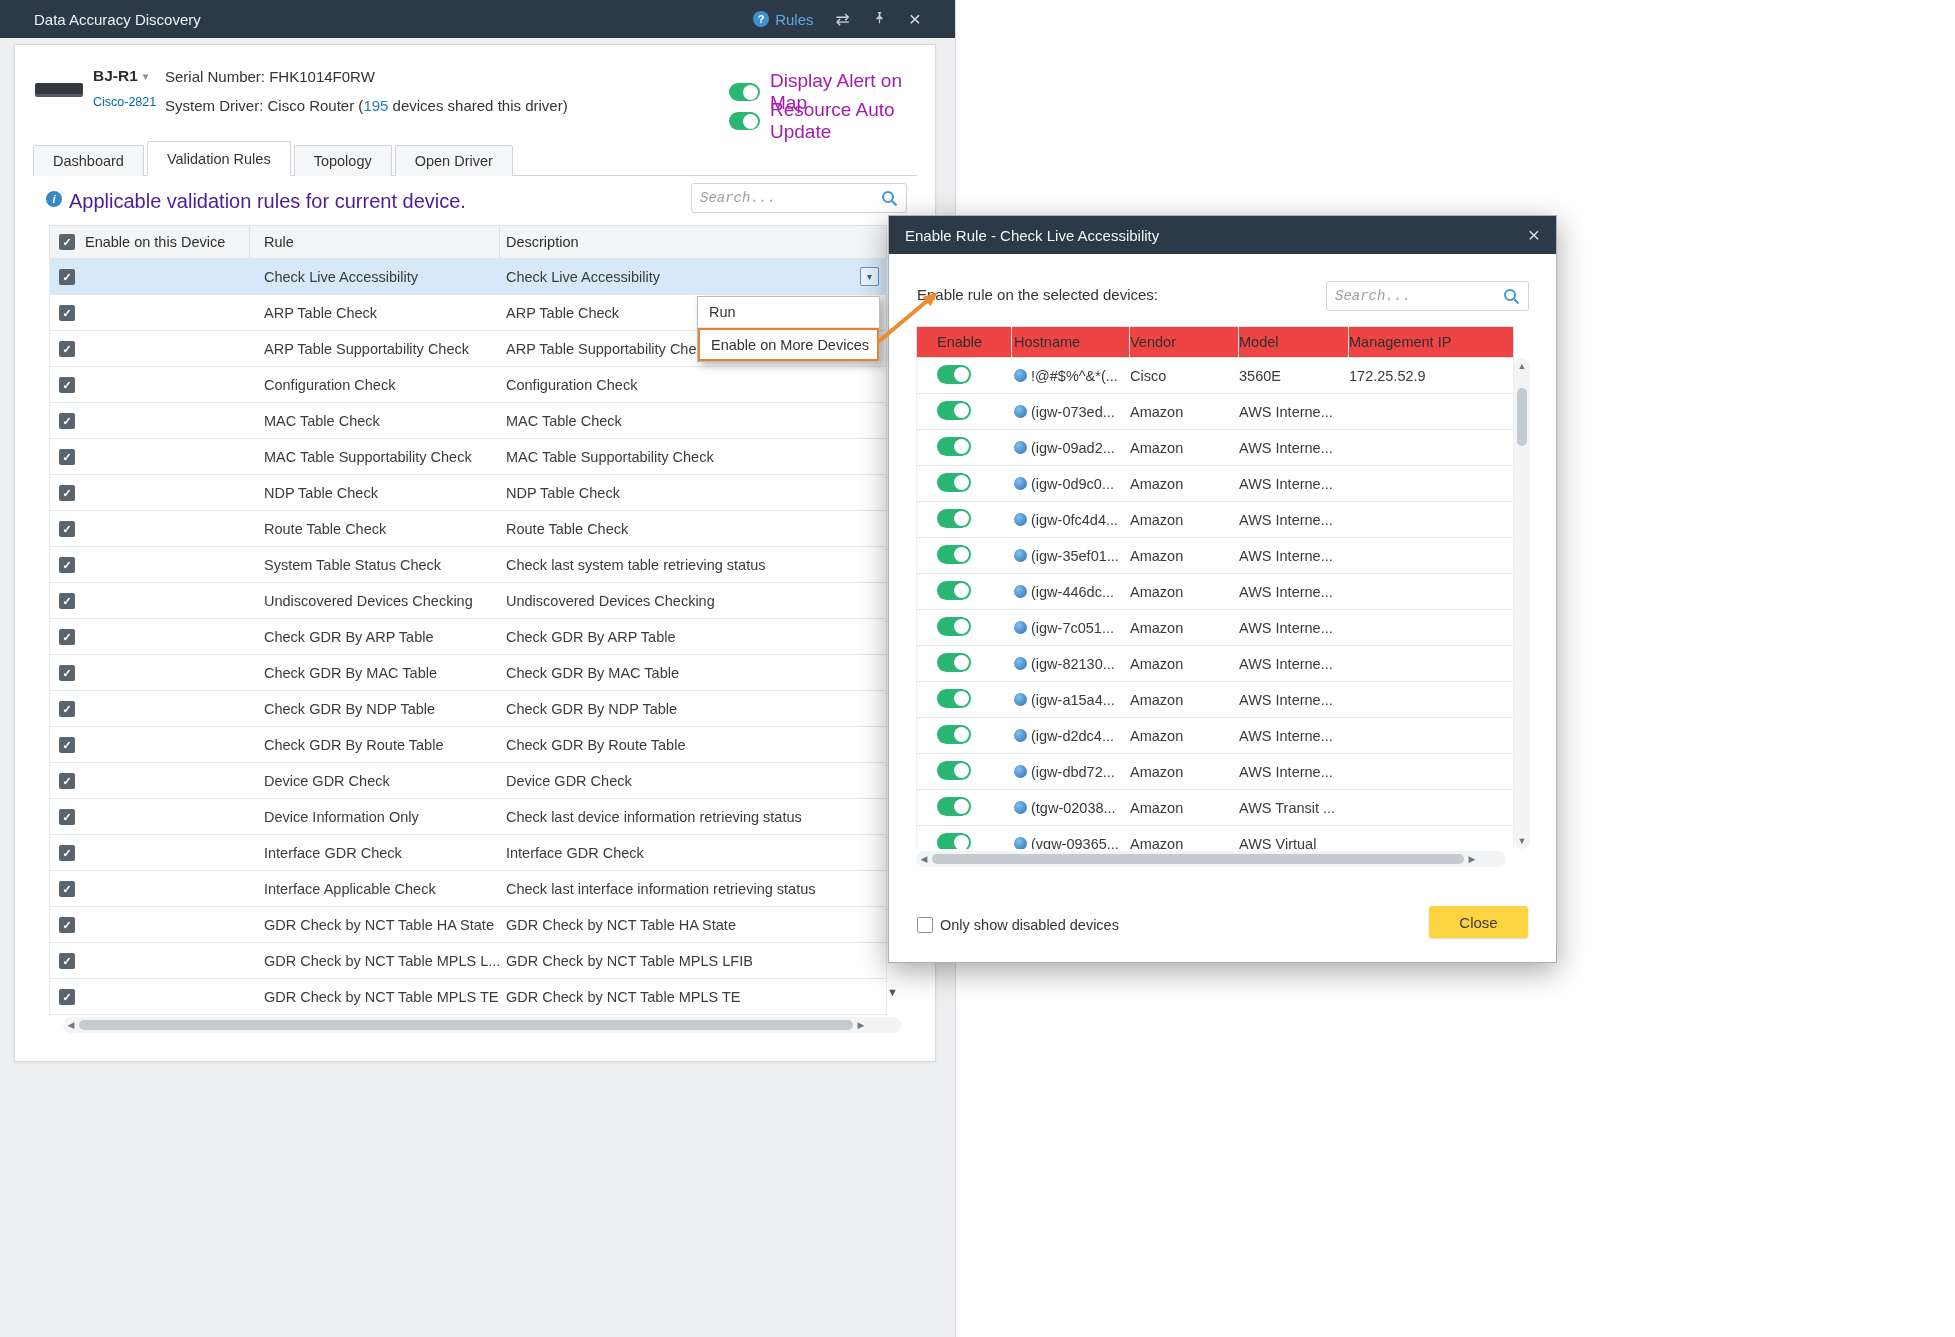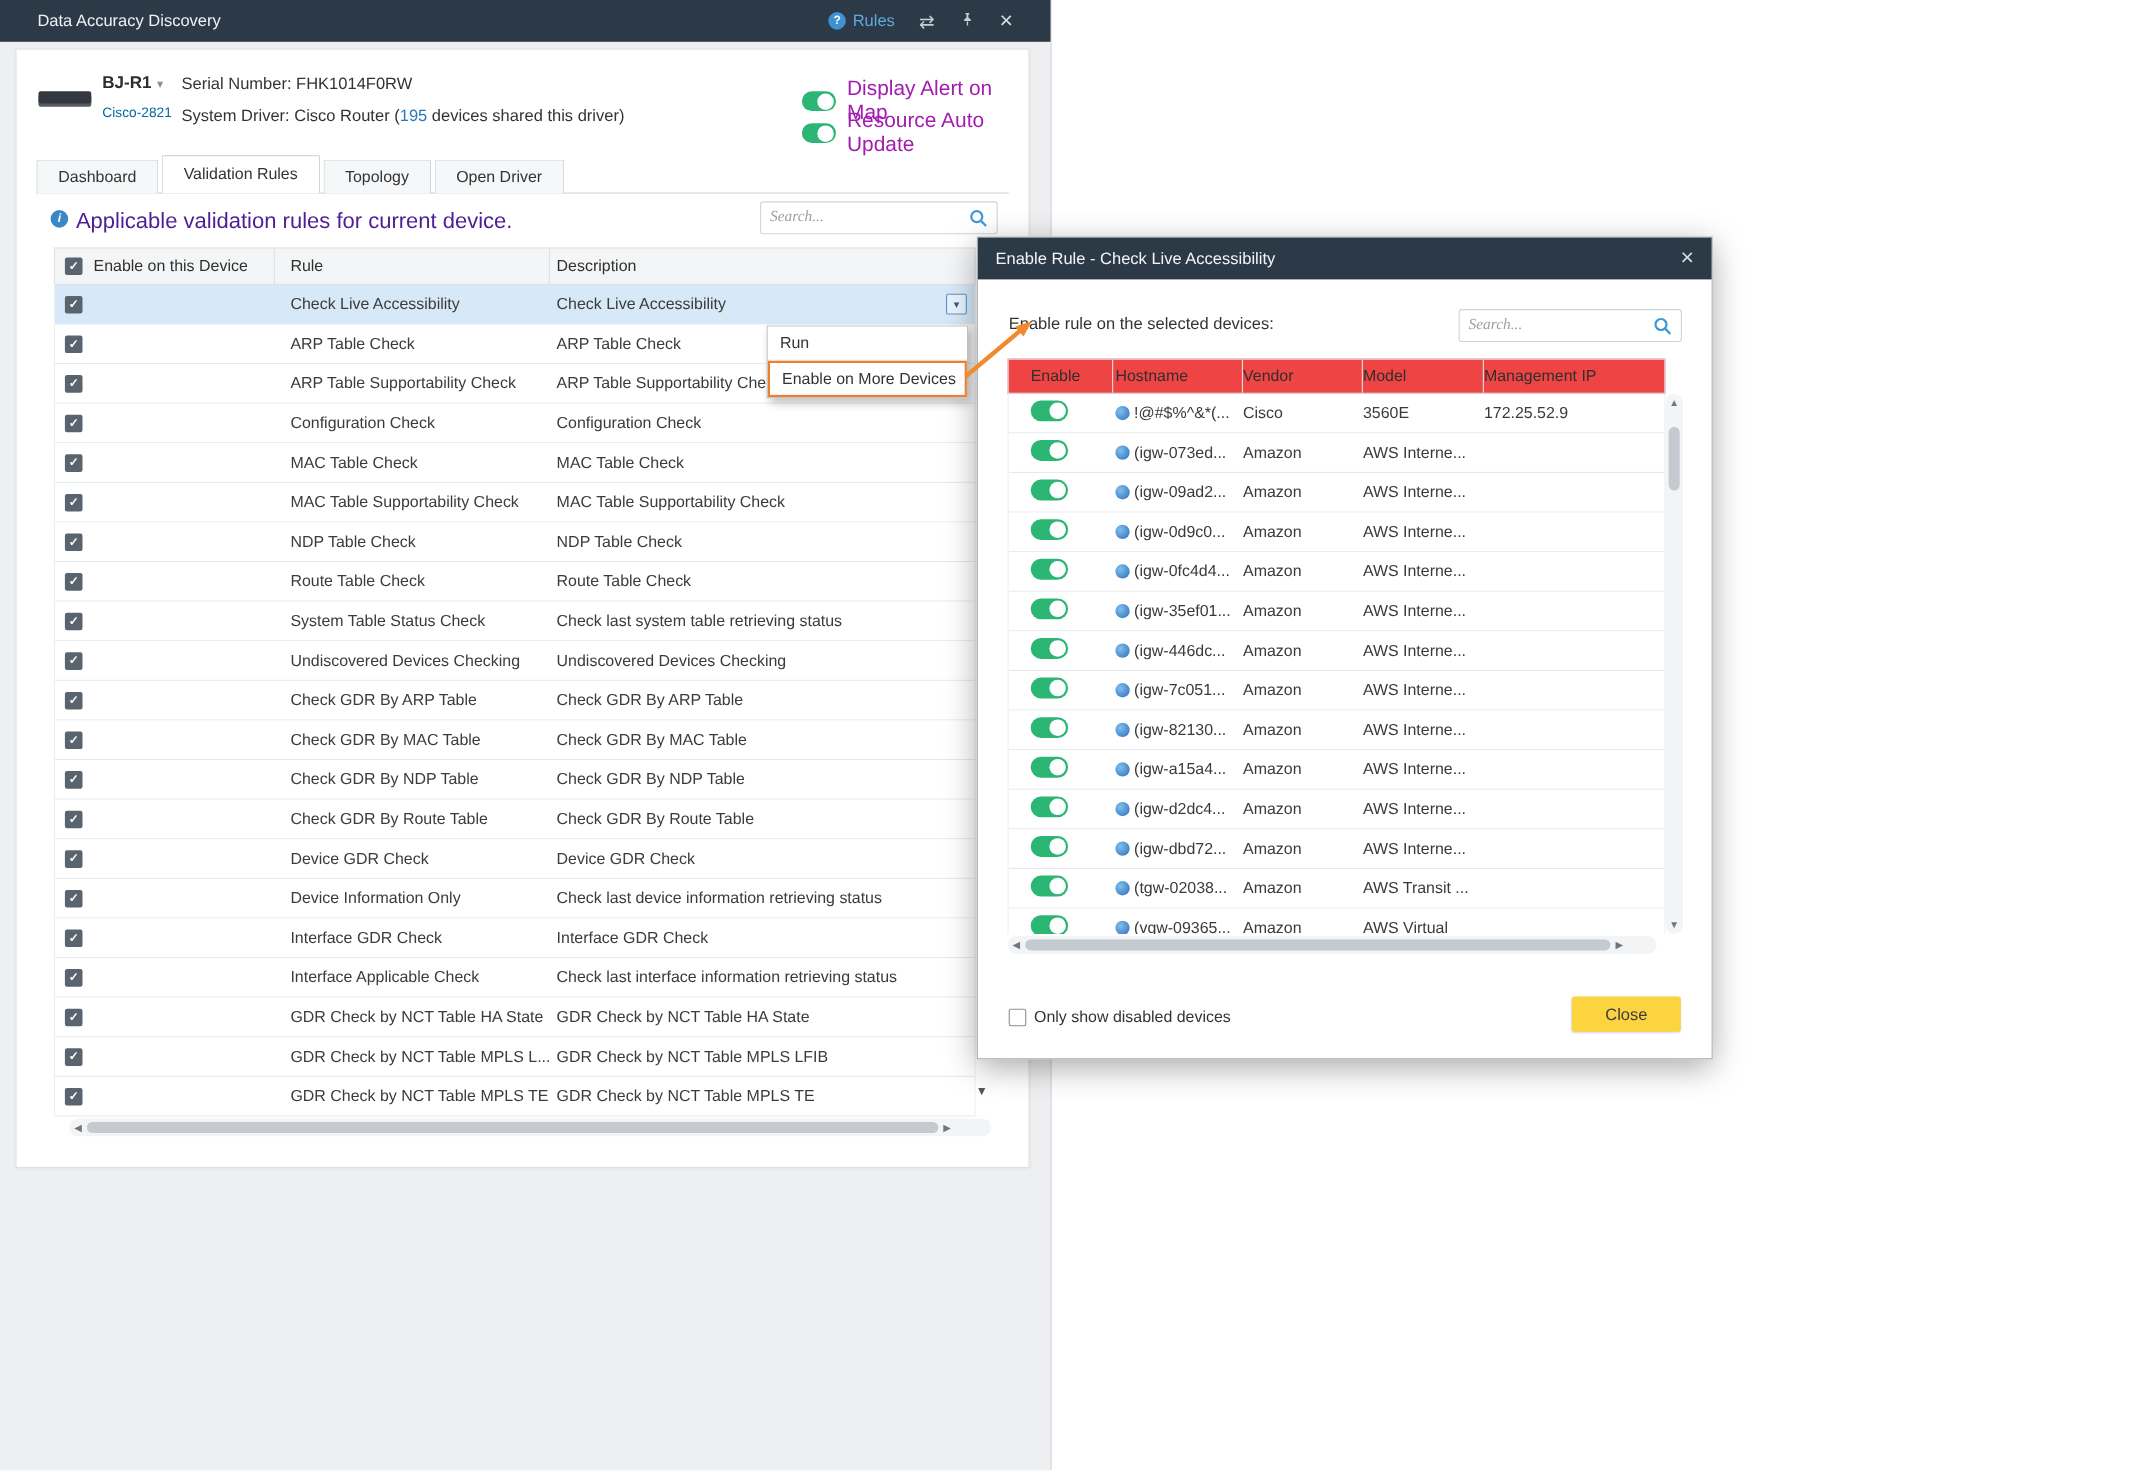--- a/index.html
+++ b/index.html
@@ -36,21 +36,21 @@
 
   
   .tabs{position:absolute;left:18px;top:97px;right:18px;height:34px;display:flex;align-items:flex-end;border-bottom:1px solid #d0d4d7}
   .tab{height:31px;padding:0 19px;display:flex;align-items:center;font-size:14.5px;color:#333;background:#f6f7f8;border:1px solid #d0d4d7;border-bottom:none;margin-right:3px;border-radius:2px 2px 0 0;cursor:pointer;margin-bottom:-1px}
   .tab.active{background:#fff;height:35px;border-bottom:1px solid #fff;z-index:2}
 
   
   .info-icon{position:absolute;left:31px;top:146px;width:16px;height:16px;border-radius:50%;background:#3a87c8;color:#fff;font-size:11px;font-weight:bold;font-style:italic;display:flex;align-items:center;justify-content:center}
   .info-text{position:absolute;left:54px;top:145px;font-size:20px;color:#4c1d95}
   .searchbox{position:absolute;display:flex;align-items:center;gap:6px;height:30px;background:#fff;border:1px solid #cfd4d8;border-radius:3px;padding:0 8px}
-  .searchbox input{border:0;outline:0;flex:1;min-width:0;font-size:14px;color:#333;font-family:Liberation Serif, serif;background:transparent}
+  .searchbox input{border:0;outline:0;flex:1;min-width:0;font-size:14px;color:#333;font-family:Liberation Mono, monospace;background:transparent}
   .searchbox input::placeholder{color:#9aa0a6;font-style:italic}
   .search-main{left:676px;top:138px;width:216px}
 
   
   .rtable{position:absolute;left:34px;top:180px;width:838px}
   .rhead{display:flex;height:34px;align-items:center;background:#f4f5f6;border:1px solid #dfe3e6;font-size:14.5px;color:#2f2f2f}
   .rhead .hc{height:100%;display:flex;align-items:center;border-right:1px solid #dfe3e6}
   .rhead .hc:last-child{border-right:none}
   .hc1{width:200px;padding-left:9px;gap:10px}
   .hc2{width:250px;padding-left:14px}

